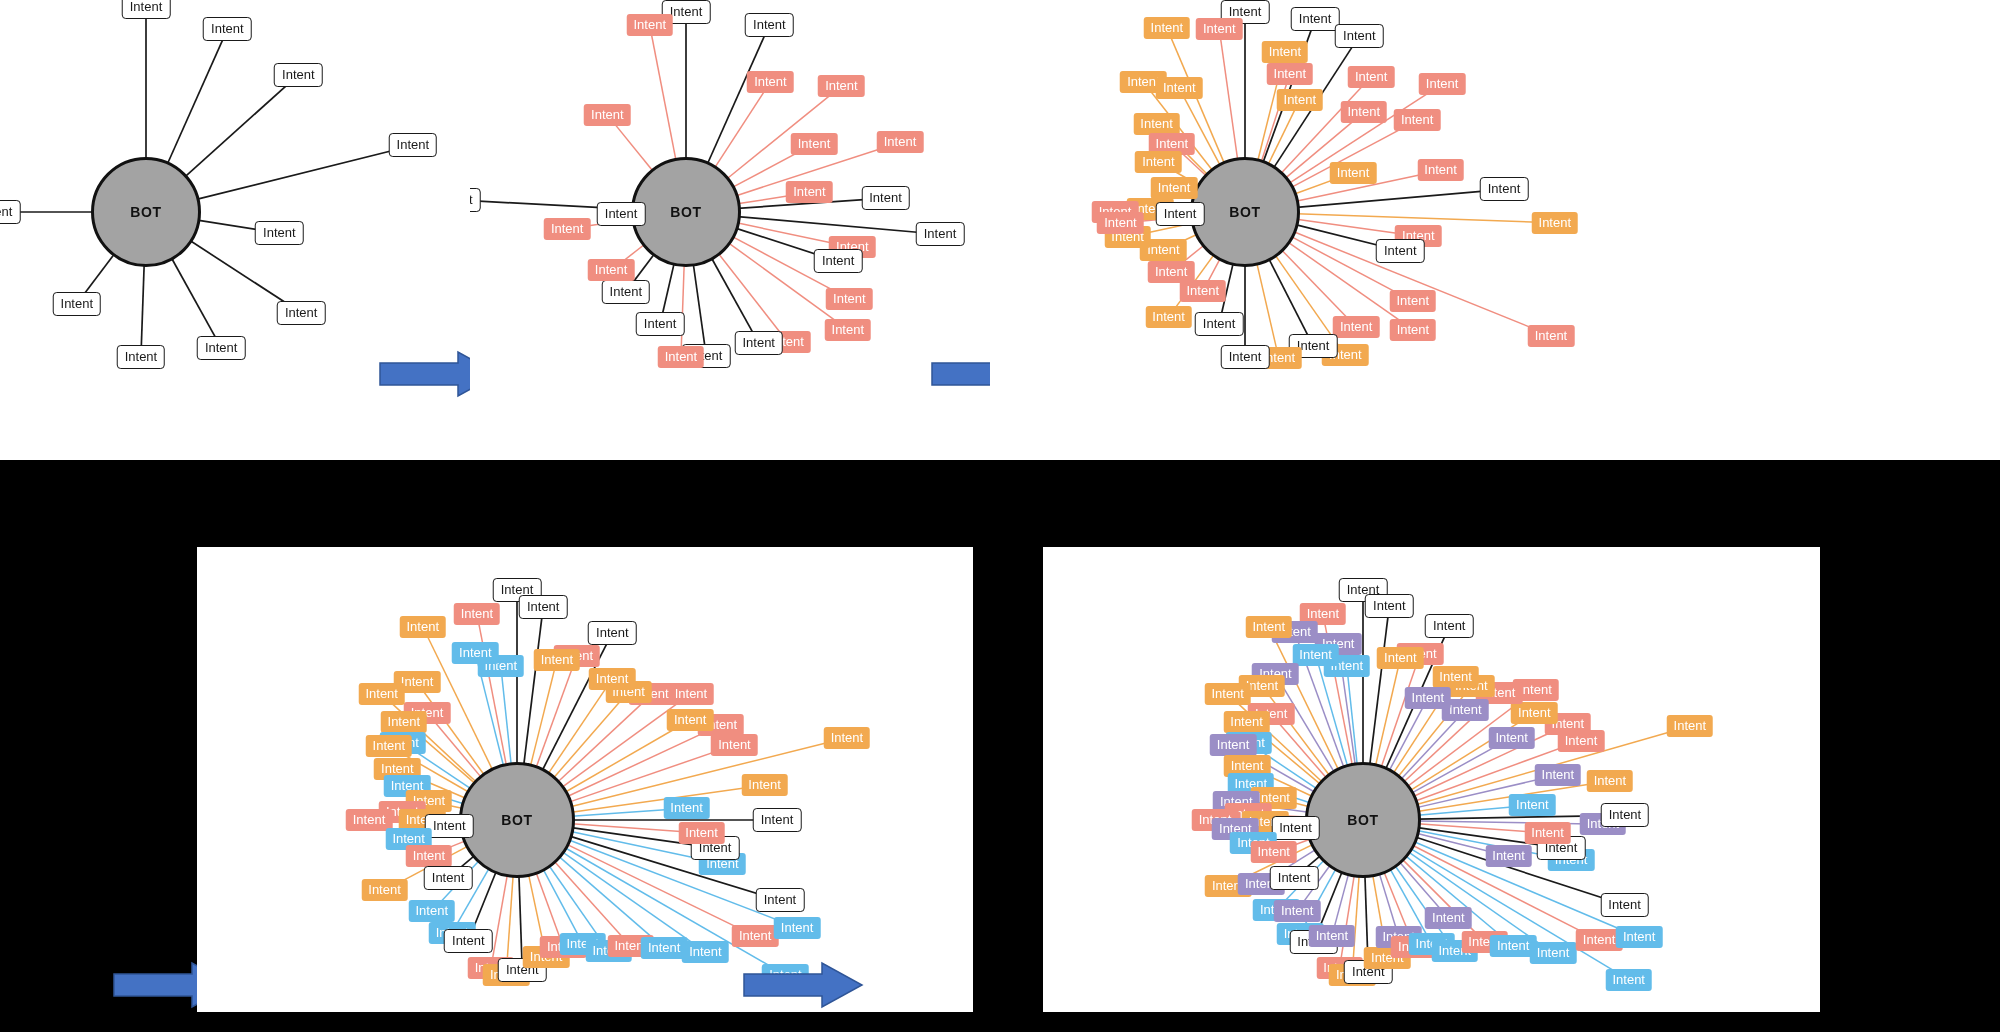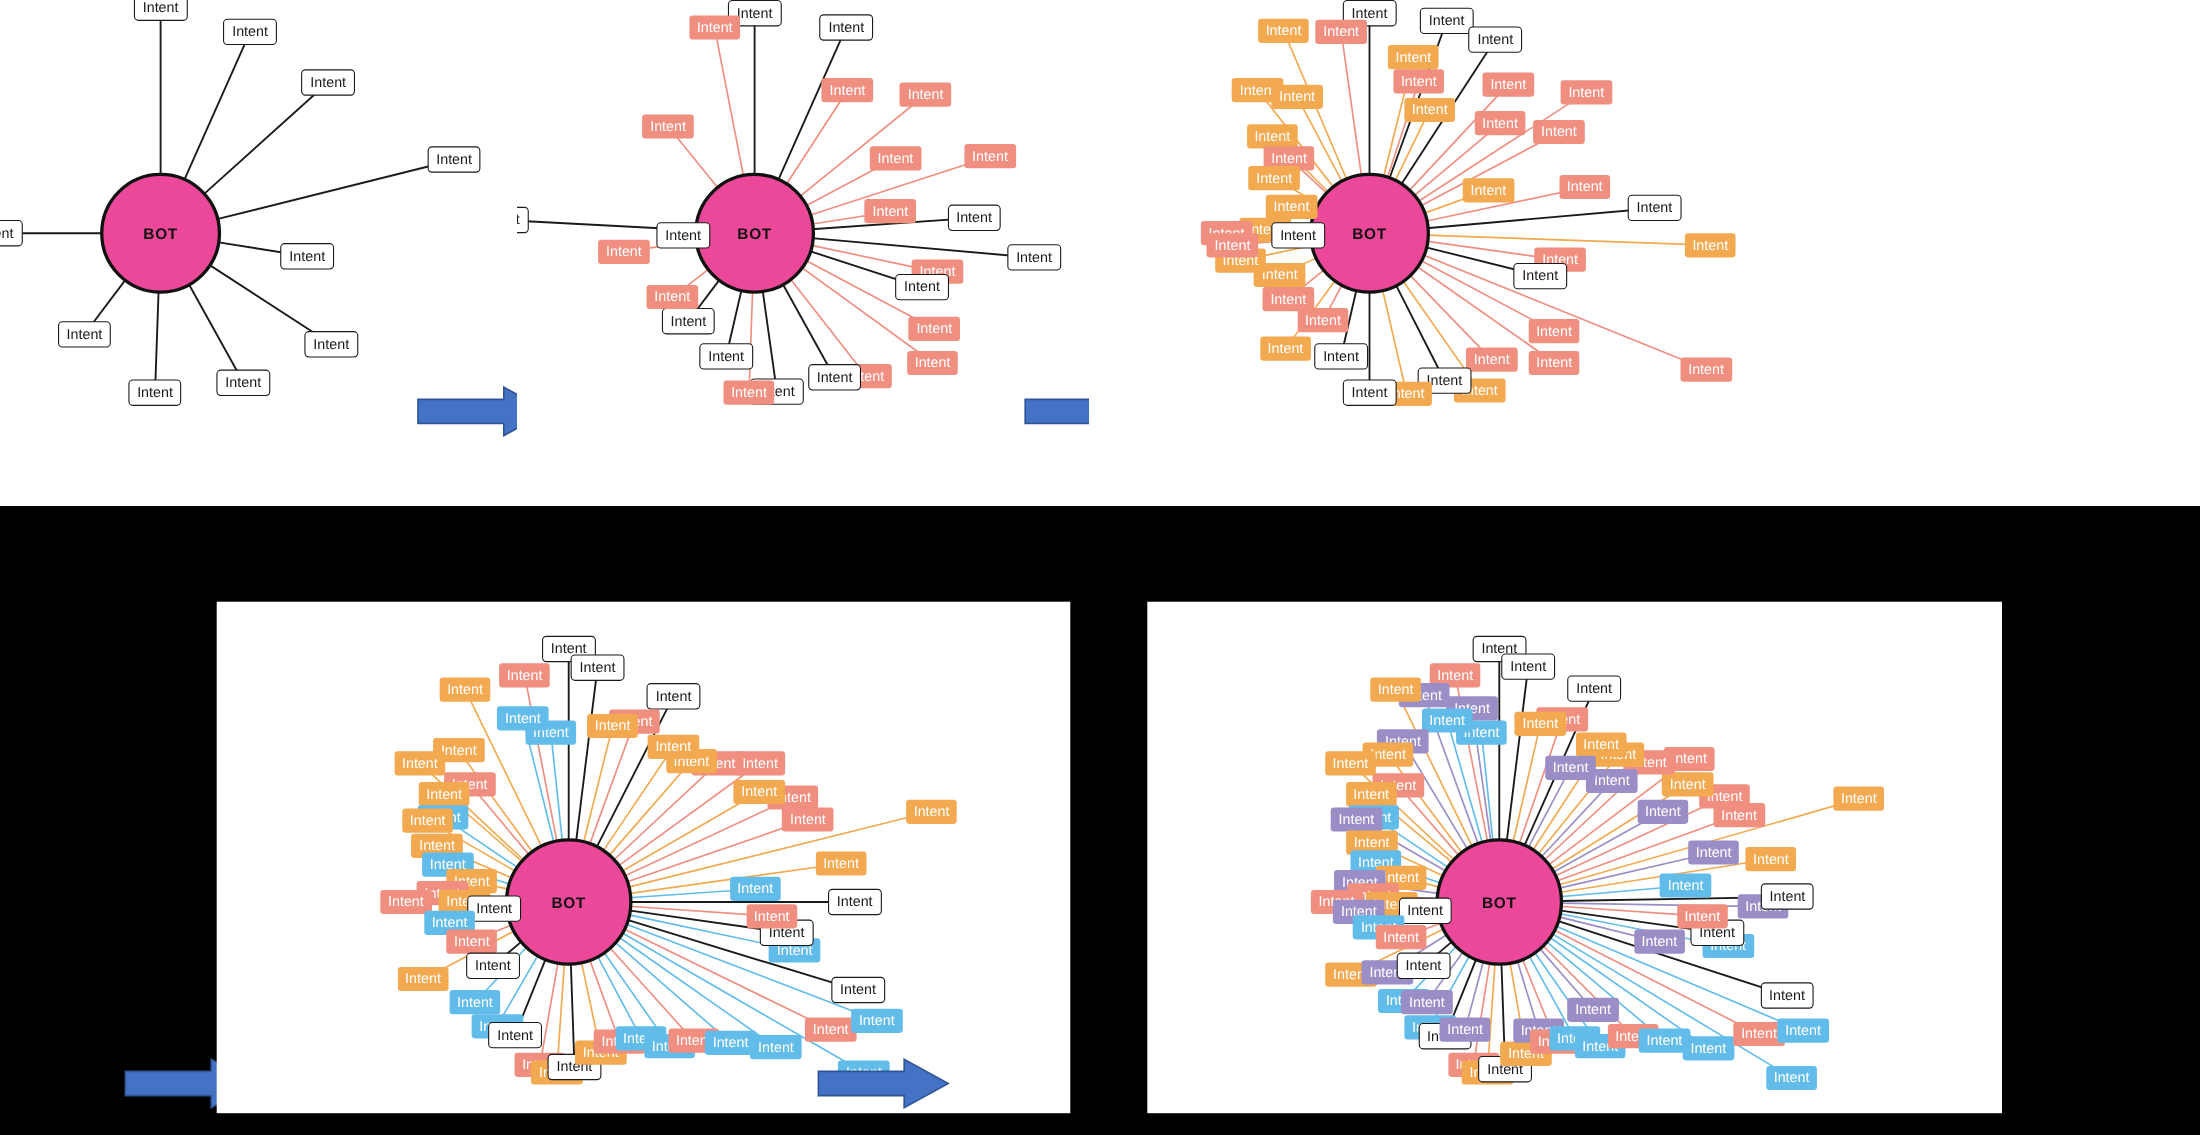--- a/index.html
+++ b/index.html
@@ -13,21 +13,21 @@
         font-size:13px;line-height:1;white-space:nowrap;
         padding:4px 7px 5px 7px;border-radius:3px;
         box-sizing:border-box;}
   .node.black{background:#ffffff;color:#1a1a1a;border:1.6px solid #1a1a1a;border-radius:4px;}
   .node.red{background:#f08e80;color:#ffffff;}
   .node.orange{background:#f2a950;color:#ffffff;}
   .node.blue{background:#62bcea;color:#ffffff;}
   .node.purple{background:#9b8ec6;color:#ffffff;}
 
   .bot{position:absolute;transform:translate(-50%,-50%);
-       border-radius:50%;background:#ec4899;border:3.5px solid #111;
+       border-radius:50%;background:#a3a3a3;border:3.5px solid #111;
        display:flex;align-items:center;justify-content:center;
        font-weight:bold;font-size:14px;color:#111;letter-spacing:.6px;}
 
   .arrow{position:absolute;}
   .topband{position:absolute;left:0;top:0;width:2000px;height:460px;background:#fff;}
 </style>
 </head>
 <body>
 
 <div class="topband"></div>

